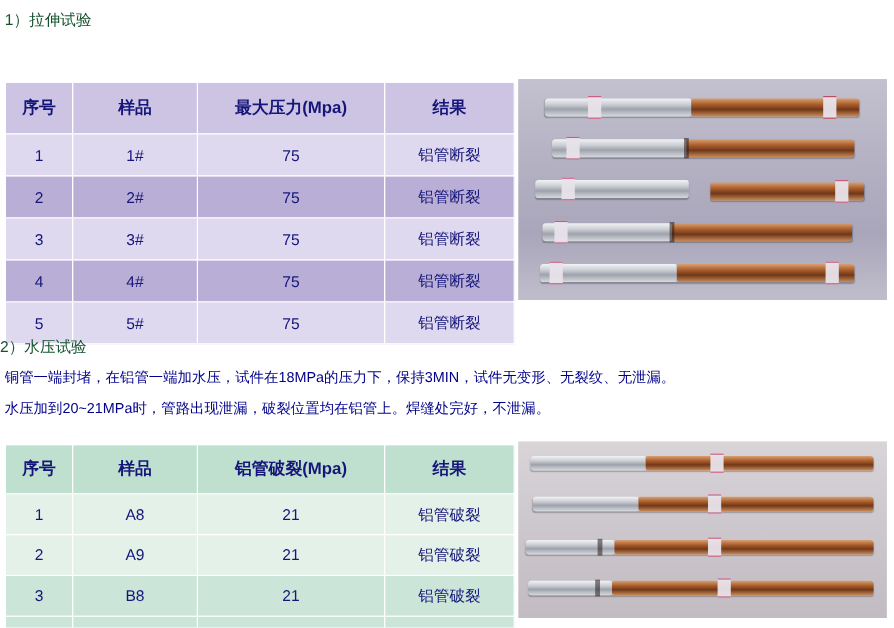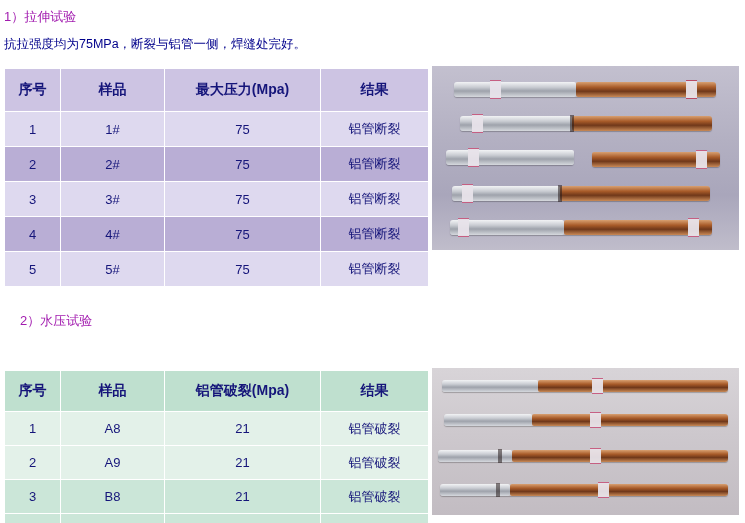--- a/index.html
+++ b/index.html
@@ -16,21 +16,21 @@
     overflow: hidden;
   }
   .page {
     position: relative;
     width: 745px;
     height: 523px;
   }
   .heading {
     position: absolute;
     font-size: 13px;
-    color: #a21caf;
+    color: #14532d;
     white-space: nowrap;
   }
   .para {
     position: absolute;
     font-size: 12.5px;
     color: #00008b;
     white-space: nowrap;
   }
   
   #sec1-heading { left: 4px; top: 8px; }
@@ -58,21 +58,21 @@
   #table1 tr.even td { background: #b9aed5; }
 
   
   #table2 { left: 4px; top: 370px; width: 424px; }
   #table2 th { height: 38px; font-weight: bold; font-size: 14px; background: #bfe0cf; }
   #table2 td { height: 31px; }
   #table2 tr.odd td  { background: #e3f1e9; }
   #table2 tr.even td { background: #cbe6d8; }
 
   
-  #sec2-heading { left: 20px; top: 280px; margin-top: 32px; }
+  #sec2-heading { left: 0; top: 280px; }
   #sec2-para1   { left: 4px; top: 306px; font-size: 12px; }
   #sec2-para2   { left: 4px; top: 332px; font-size: 12px; }
 
   
   .photo {
     position: absolute;
     overflow: hidden;
   }
   #photo1 { left: 432px; top: 66px; width: 307px; height: 184px; background: #b8b5c6; }
   #photo2 { left: 432px; top: 368px; width: 307px; height: 147px; background: #cfcbd1; }
@@ -125,21 +125,20 @@
     background: rgba(40,30,30,0.55);
   }
 </style>
 </head>
 <body>
 
 <div class="page">
 
   <div class="heading" id="sec1-heading">1）拉伸试验</div>
 
-  <div class="para" id="sec1-para">抗拉强度均为75MPa，断裂与铝管一侧，焊缝处完好。</div>
 
   <table class="data" id="table1">
     <colgroup>
       <col style="width:56px">
         <col style="width:104px">
         <col style="width:156px">
         <col style="width:108px">
     </colgroup>
     <thead>
       <tr>
@@ -219,21 +218,23 @@
     <div class="tube" style="left:18px; top:154px; width:262px; height:15px;">
       <div class="alu" style="width:114px;"></div>
       <div class="cop" style="left:114px;"></div>
       <div class="tag" style="left:8px;"></div>
       <div class="tag" style="left:238px;"></div>
     </div>
   </div>
 
   <div class="heading" id="sec2-heading">2）水压试验</div>
 
-
+  <div class="para" id="sec2-para1">铜管一端封堵，在铝管一端加水压，试件在18MPa的压力下，保持3MIN，试件无变形、无裂纹、无泄漏。</div>
+
+  <div class="para" id="sec2-para2">水压加到20~21MPa时，管路出现泄漏，破裂位置均在铝管上。焊缝处完好，不泄漏。</div>
 
   <table class="data" id="table2">
     <colgroup>
       <col style="width:56px">
         <col style="width:104px">
         <col style="width:156px">
         <col style="width:108px">
     </colgroup>
     <thead>
       <tr>

